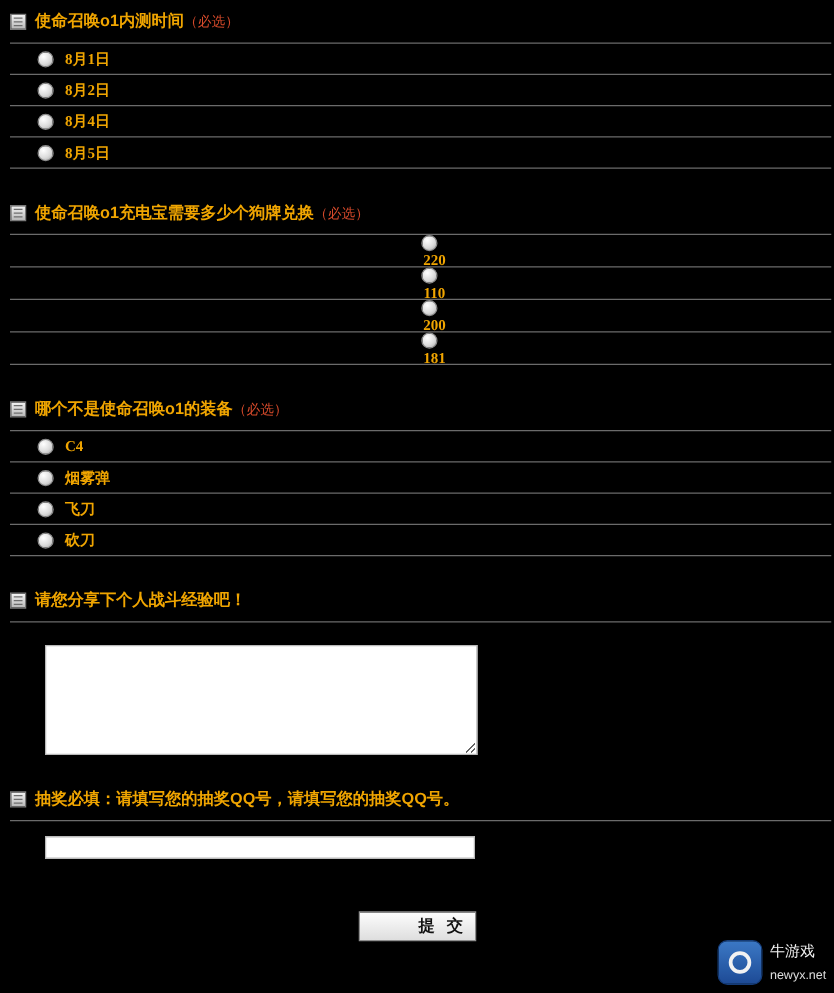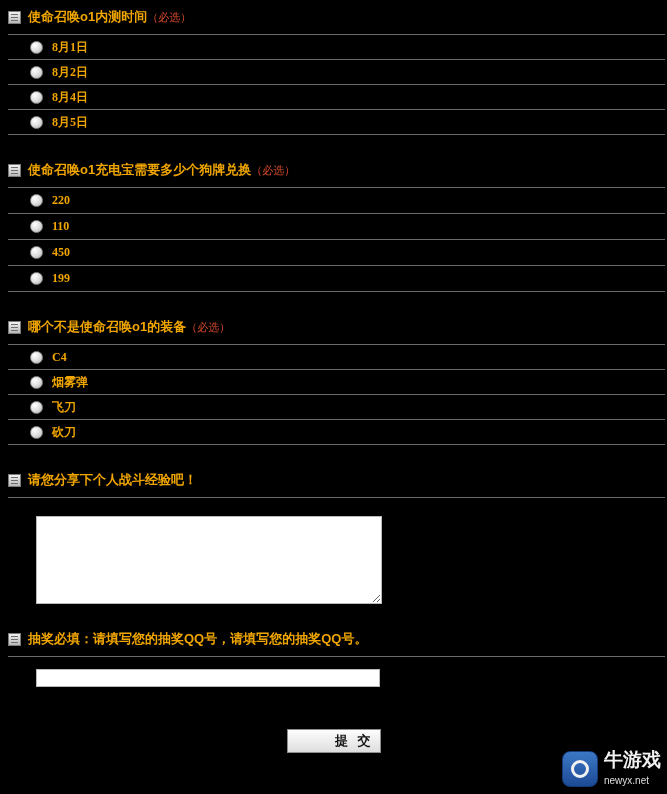--- a/index.html
+++ b/index.html
@@ -75,21 +75,21 @@
     background: radial-gradient(circle at 35% 30%, #ffffff 0%, #dcdcdc 55%, #a8a8a8 100%);
     border: 1px solid #8a8a8a;
     margin-right: 9px;
     flex: 0 0 auto;
   }
   .option-label {
     color: #f0a500;
     font-size: 12px;
     font-weight: bold;
   }
-  .block-gap-sm .option-row { height: 25px; }
+  .block-gap-sm .option-row { height: 25px; flex-direction: column; }
   .textarea-wrap { padding: 18px 0 0 28px; }
   textarea.answer {
     width: 346px;
     height: 88px;
     background: #ffffff;
     border: 1px solid #b9b9b9;
     resize: both;
     font-family: "Liberation Sans", sans-serif;
     font-size: 12px;
     padding: 2px;
@@ -146,22 +146,22 @@
     position: absolute;
     left: 8px; top: 8px;
     width: 18px; height: 18px;
     border-radius: 50%;
     border: 3px solid #ffffff;
     box-sizing: border-box;
   }
   .wm-text { line-height: 1.1; }
   .wm-cn {
     color: #ffffff;
-    font-size: 19px;
-    font-weight: bold;
+    font-size: 12px;
+    font-weight: normal;
   }
   .wm-en {
     color: #e8e8e8;
     font-size: 10px;
   }
 </style>
 </head>
 <body>
 
 <div class="page">
@@ -202,25 +202,25 @@
       <li class="option-row">
         <span class="radio"></span>
         <span class="option-label">220</span>
       </li>
       <li class="option-row">
         <span class="radio"></span>
         <span class="option-label">110</span>
       </li>
       <li class="option-row">
         <span class="radio"></span>
-        <span class="option-label">450</span>
-      </li>
-      <li class="option-row">
-        <span class="radio"></span>
-        <span class="option-label">199</span>
+        <span class="option-label">200</span>
+      </li>
+      <li class="option-row">
+        <span class="radio"></span>
+        <span class="option-label">181</span>
       </li>
     </ul>
   </div>
 
   <div class="question-block">
     <div class="q-head">
       <span class="q-icon"></span>
       <span class="q-title">哪个不是使命召唤o1的装备</span>
       <span class="q-required">（必选）</span>
     </div>

